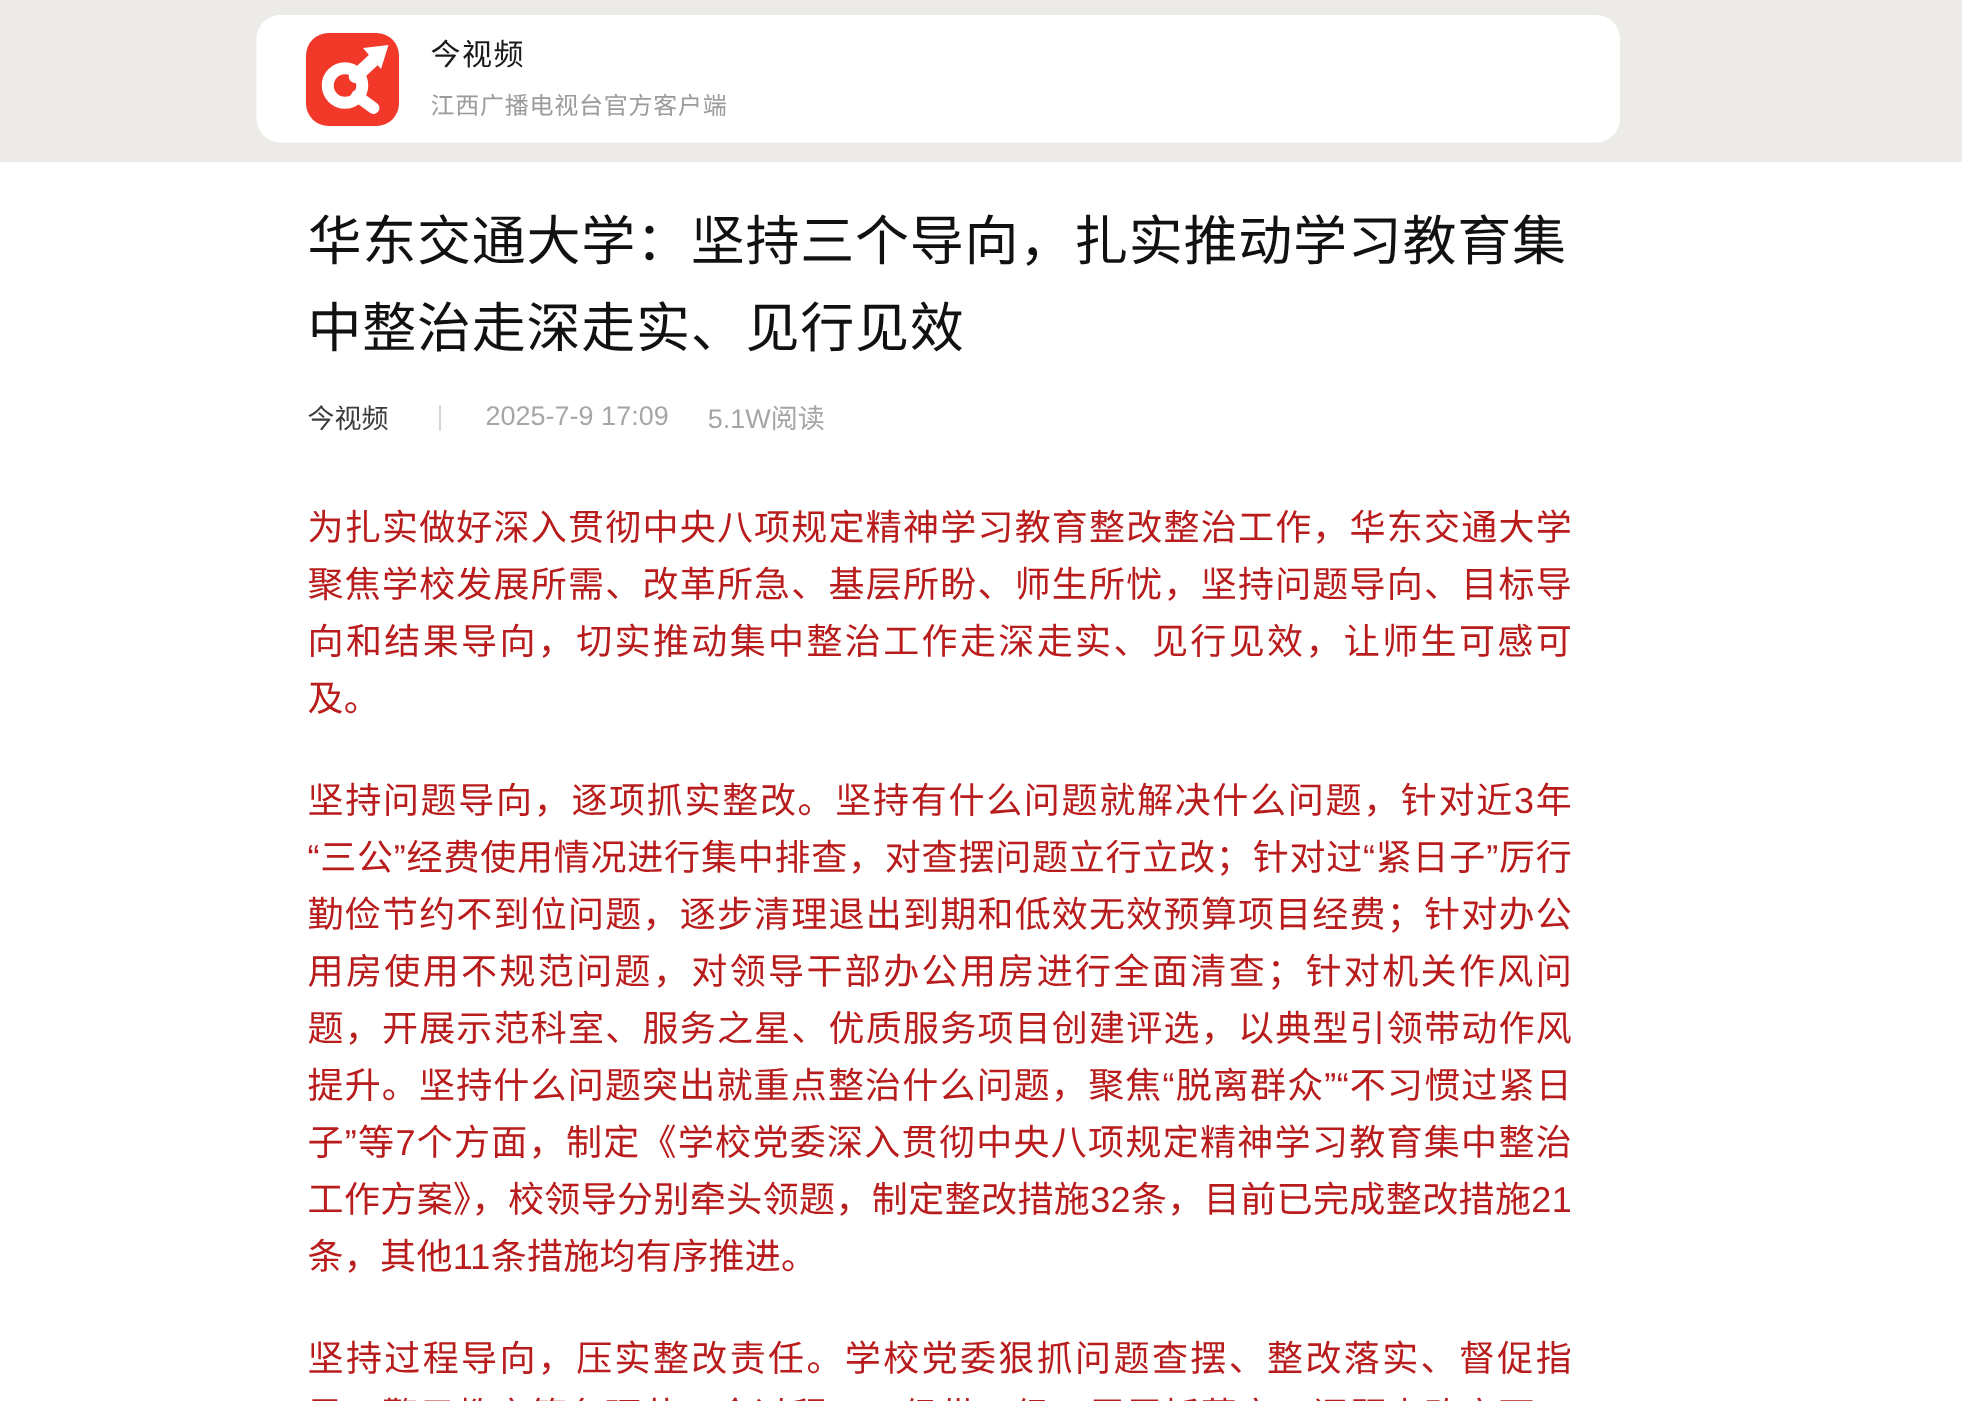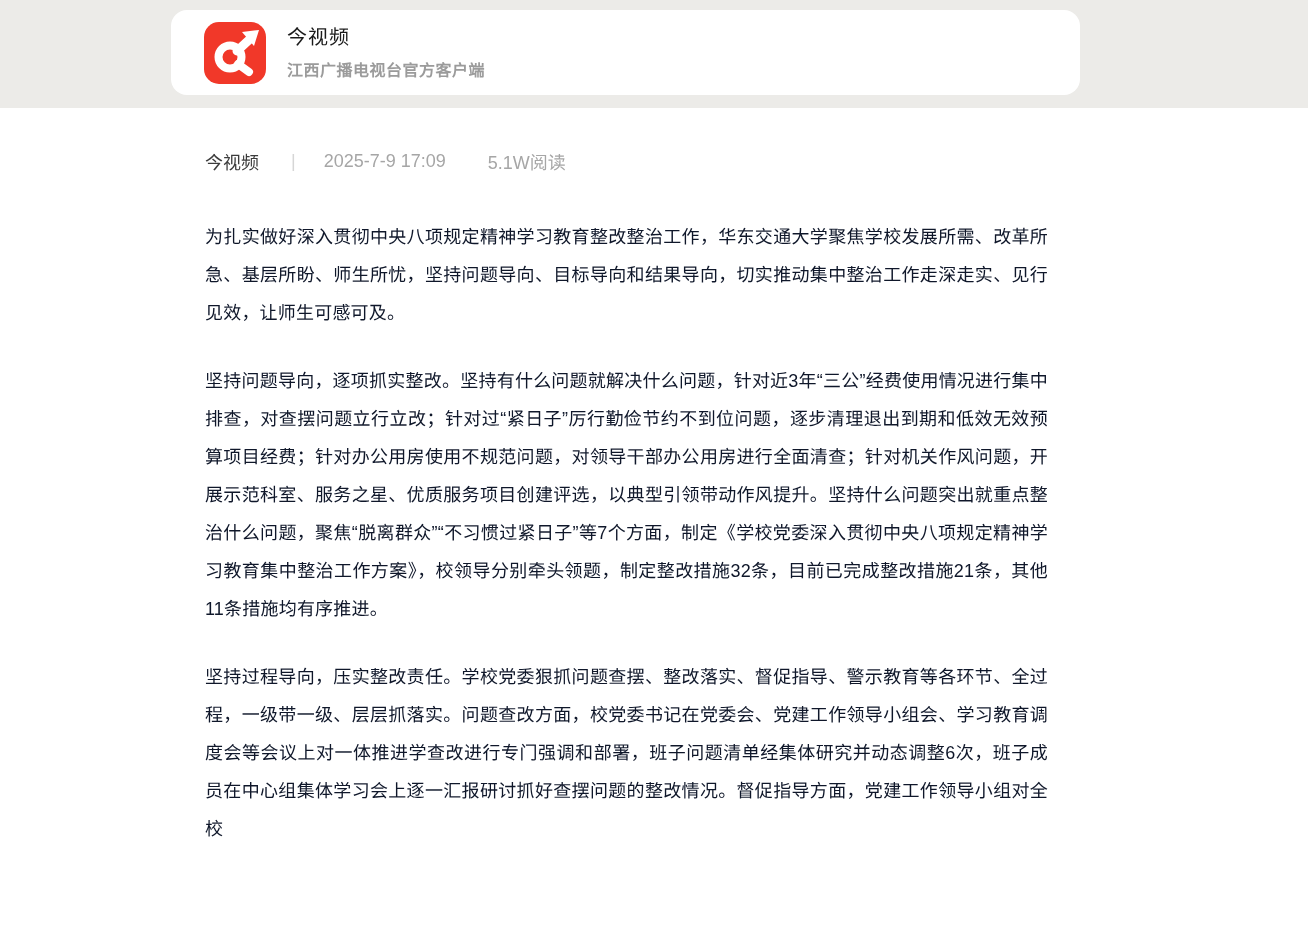--- a/index.html
+++ b/index.html
@@ -33,21 +33,21 @@
     flex: 0 0 auto;
     display: flex; align-items: center; justify-content: center;
   }
   .app-logo svg { display: block; }
   .app-text { margin-left: 21px; display: flex; flex-direction: column; justify-content: center; }
   .app-name {
     font-size: 20px; color: #1a1a1a; font-weight: 500;
     line-height: 1.3; letter-spacing: 1px;
   }
   .app-subtitle {
-    font-size: 16px; color: #9b9b9b; font-weight: 700;
+    font-size: 16px; color: #9b9b9b; font-weight: 400;
     margin-top: 7px; letter-spacing: 0.5px;
   }
   
   .article {
     padding: 24px 260px 0 205px;
     background: #ffffff;
   }
   .article-title {
     font-size: 36px;
     font-weight: 400;
@@ -58,25 +58,25 @@
   .article-meta {
     margin-top: 16px;
     display: flex;
     align-items: center;
     font-size: 18px;
     color: #a6a6a6;
   }
   .meta-source { color: #3c3c3c; }
   .meta-divider { color: #d6d6d6; margin: 0 28px 0 32px; }
   .meta-date { color: #a6a6a6; }
-  .meta-reads { color: #a6a6a6; margin-left: 42px; }
+  .meta-reads { color: #a6a6a6; margin-left: 26px; }
   .article-body { margin-top: 44px; }
   .article-body p {
-    font-size: 18px;
-    color: #0f172a;
+    font-size: 24px;
+    color: #b91c1c;
     line-height: 38px;
     text-align: justify;
     margin-bottom: 30px;
     letter-spacing: 0.2px;
   }
 </style>
 </head>
 <body>
 
 <div class="top-strip">
@@ -93,20 +93,21 @@
       </span>
     </div>
     <div class="app-text">
       <div class="app-name">今视频</div>
       <div class="app-subtitle">江西广播电视台官方客户端</div>
     </div>
   </div>
 </div>
 
 <div class="article">
+  <h1 class="article-title">华东交通大学：坚持三个导向，扎实推动学习教育集中整治走深走实、见行见效</h1>
 
   <div class="article-meta">
     <span class="meta-source">今视频</span>
     <span class="meta-divider">|</span>
     <span class="meta-date">2025-7-9 17:09</span>
     <span class="meta-reads">5.1W阅读</span>
   </div>
 
   <div class="article-body">
     <p>为扎实做好深入贯彻中央八项规定精神学习教育整改整治工作，华东交通大学聚焦学校发展所需、改革所急、基层所盼、师生所忧，坚持问题导向、目标导向和结果导向，切实推动集中整治工作走深走实、见行见效，让师生可感可及。</p>

